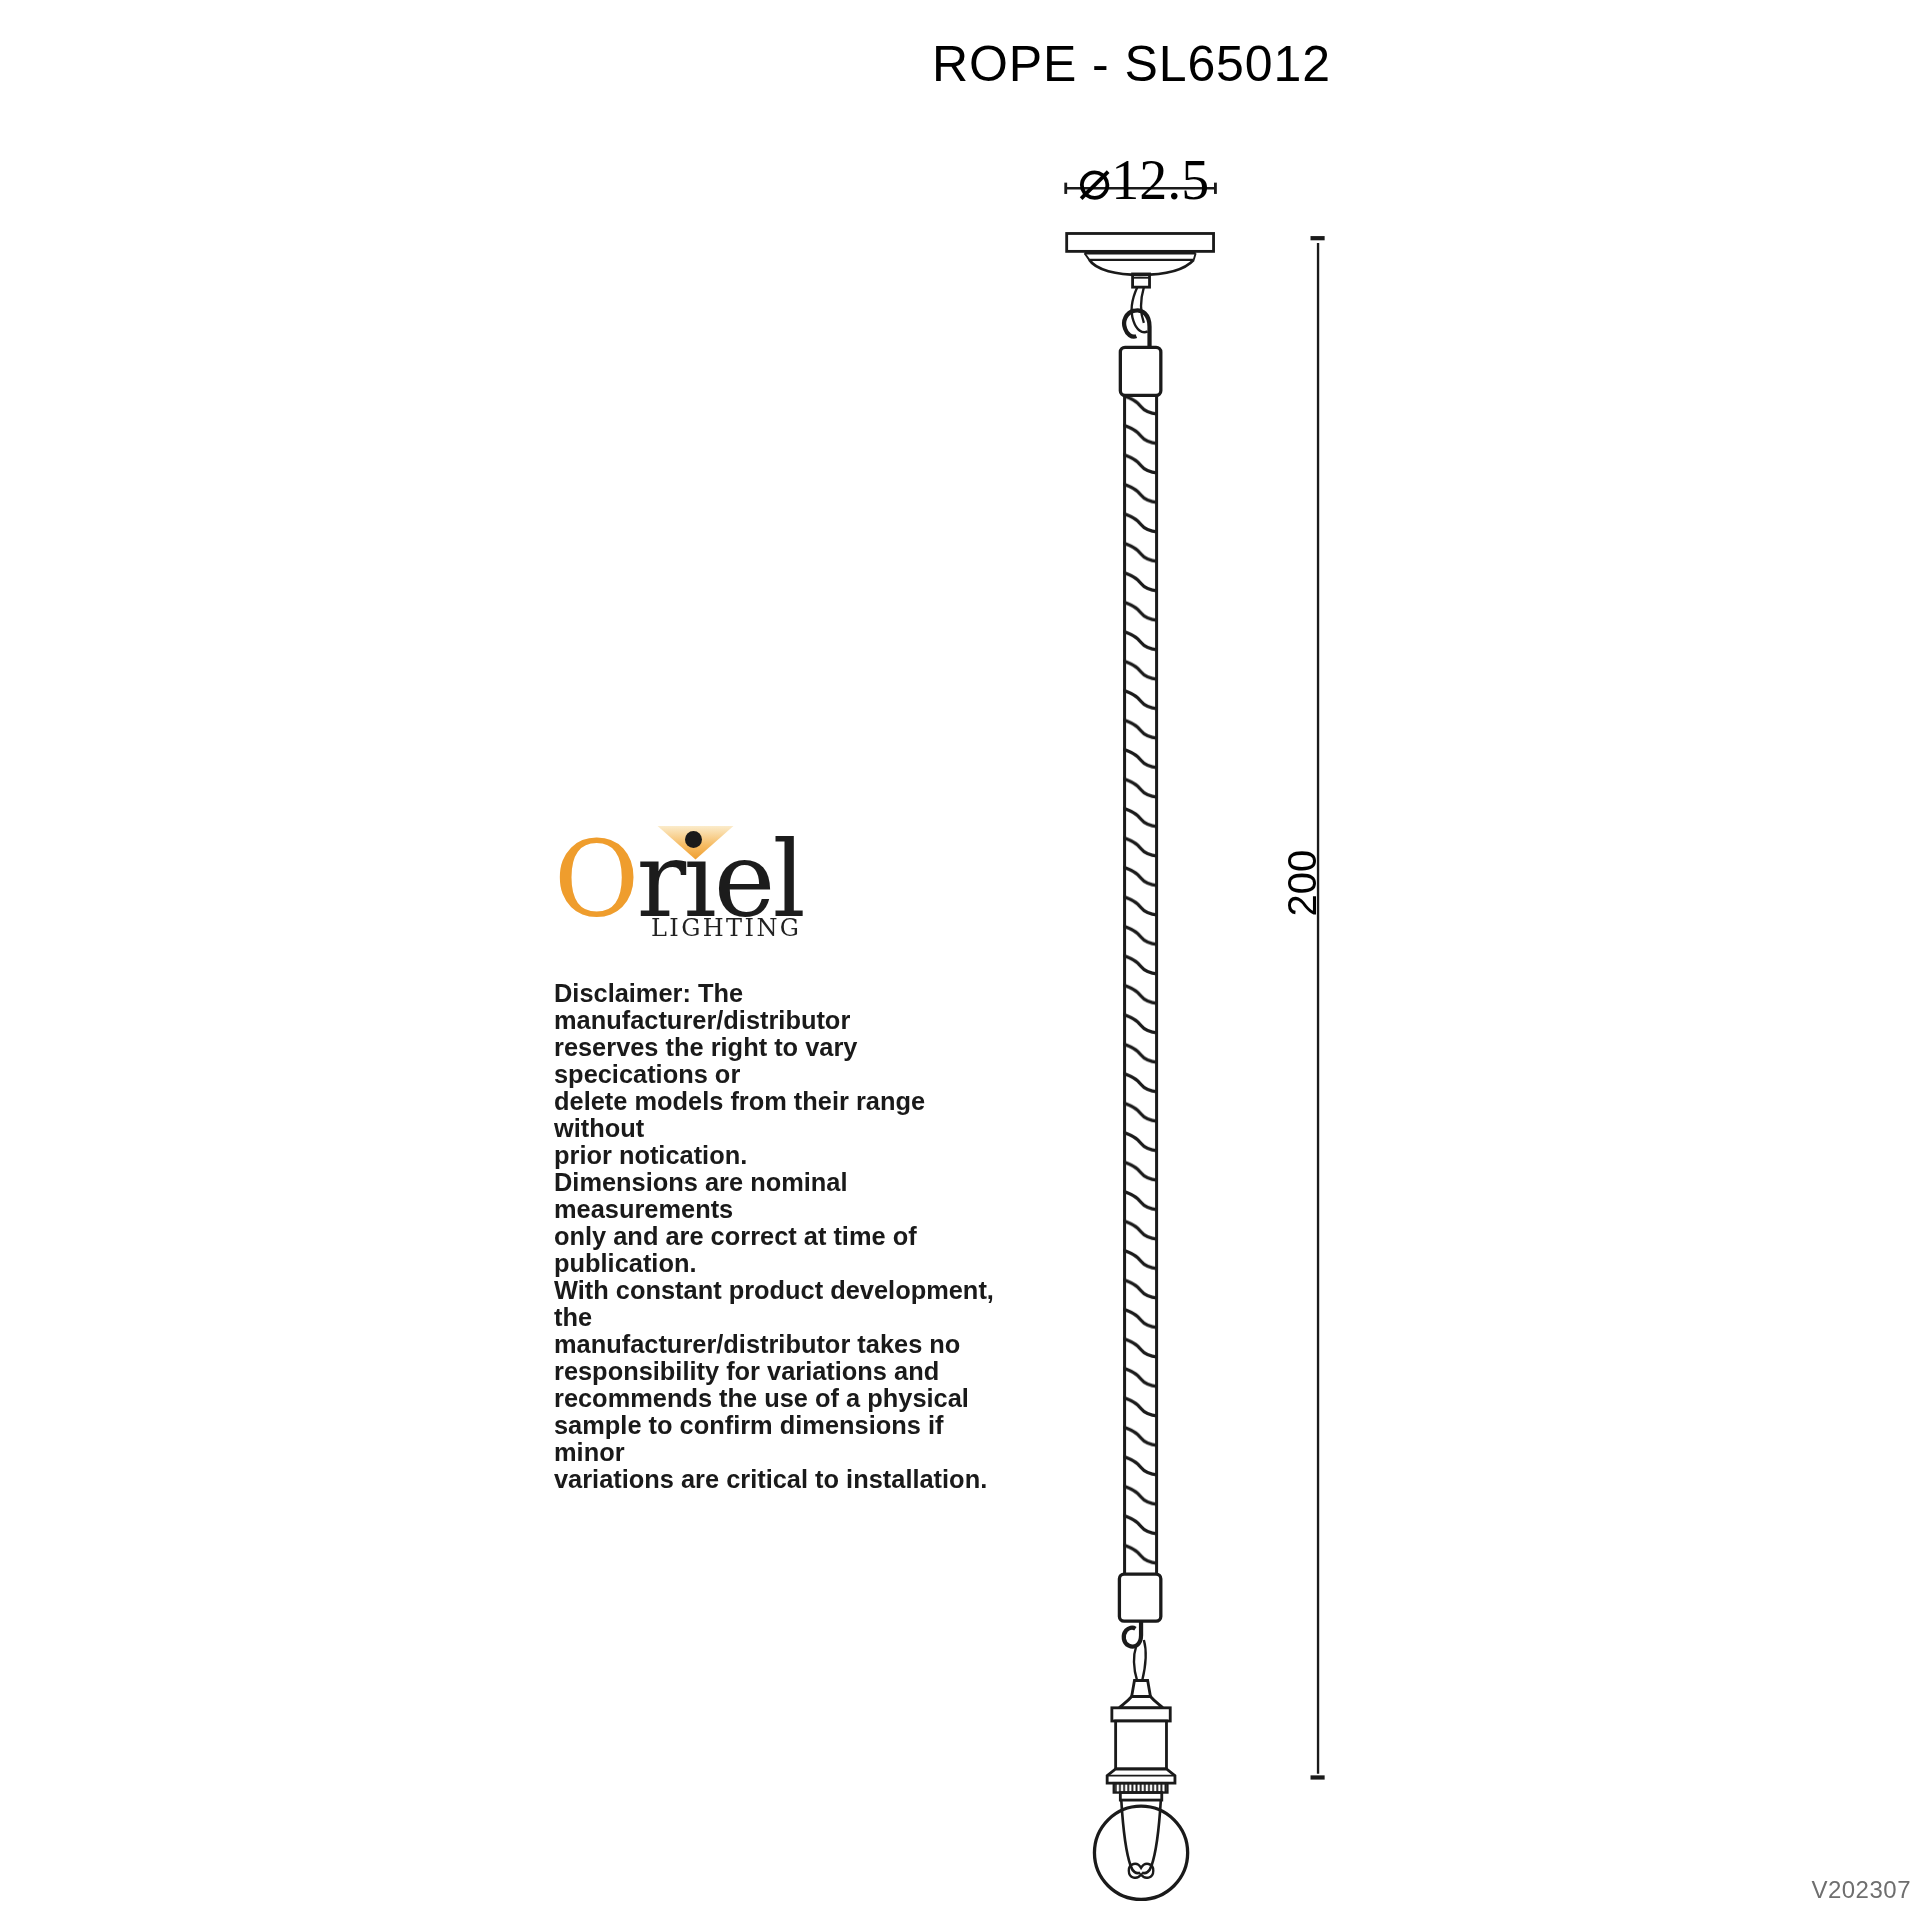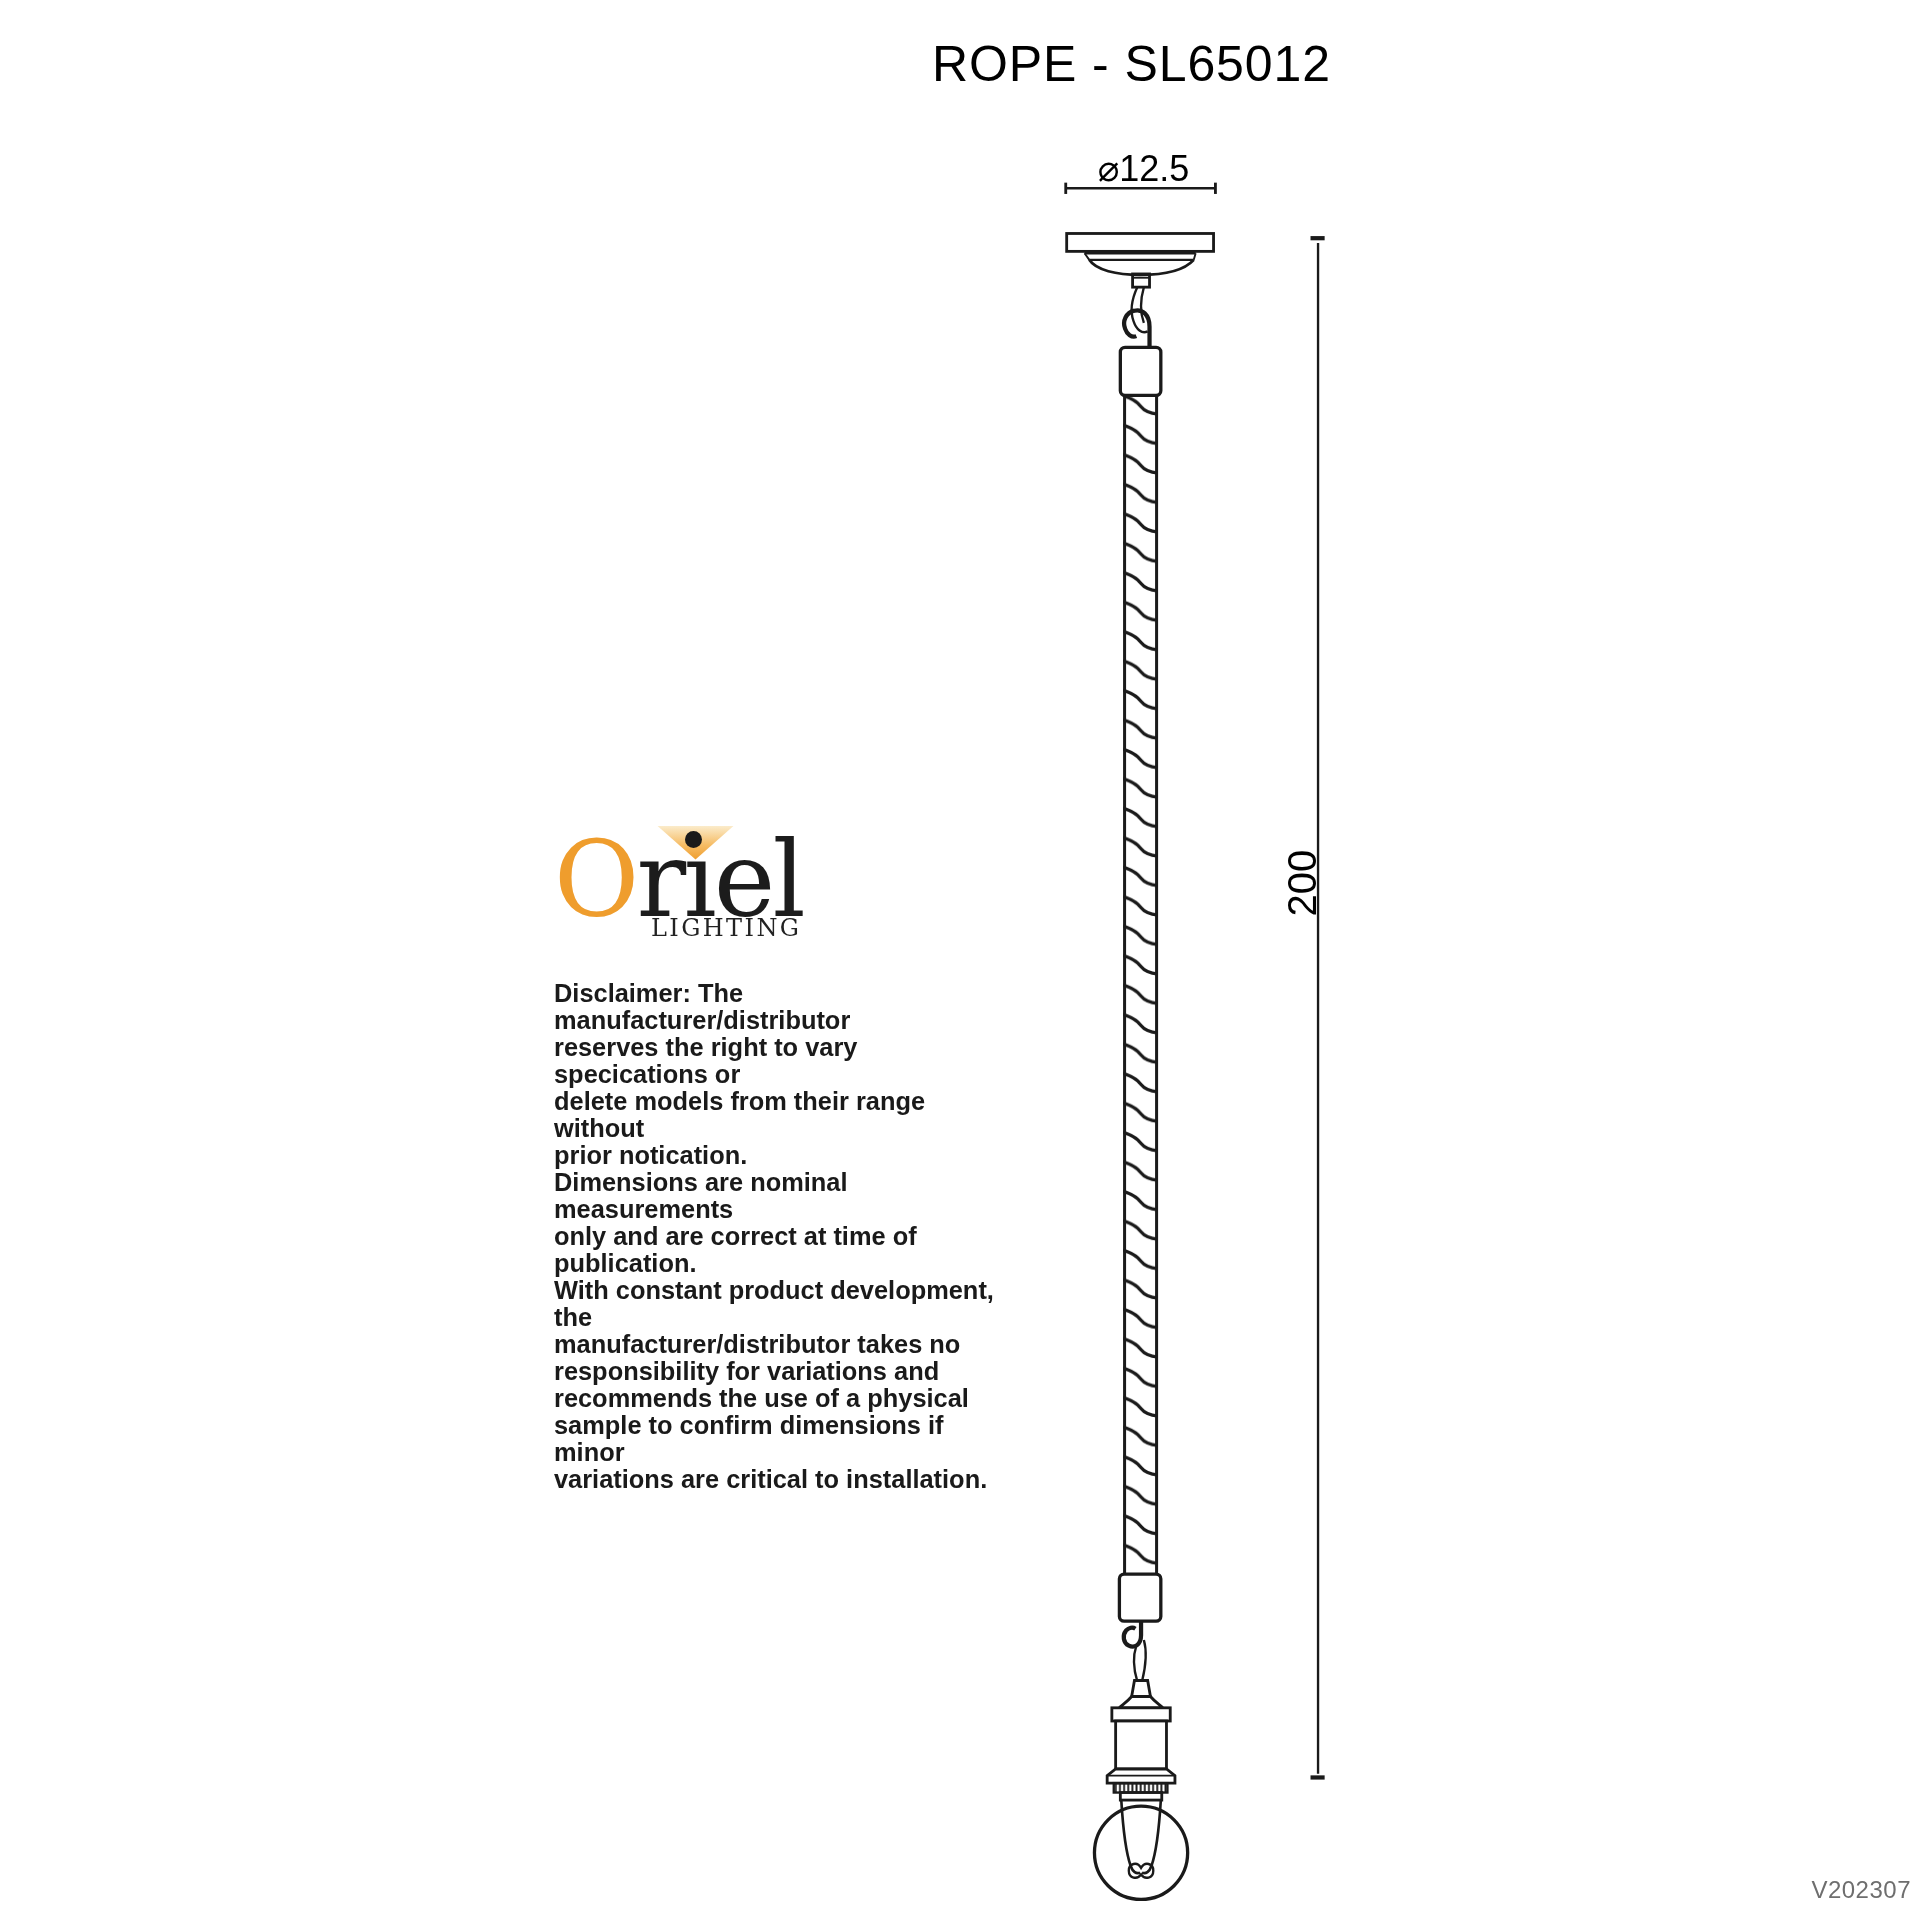--- a/index.html
+++ b/index.html
@@ -15,23 +15,23 @@
   .page-title{
     left:932px;top:34px;
     font-size:50px;line-height:1.2;
     letter-spacing:0.9px;
     color:#000;
     white-space:nowrap;
     text-align:right;
   }
   .dia-label{
     left:1073px;top:147px;width:141px;
-    font-size:36px;line-height:1.2;
+    font-size:56px;line-height:1.2;
     text-align:center;
-    font-family:Liberation Sans, sans-serif;
+    font-family:Liberation Serif, serif;
     color:#000;
     white-space:nowrap;
   }
   .len-label{
     left:1262px;top:863px;width:79px;height:40px;
     display:flex;align-items:center;justify-content:center;
     font-size:40px;color:#000;
     transform:rotate(-90deg);
   }
   .version{

